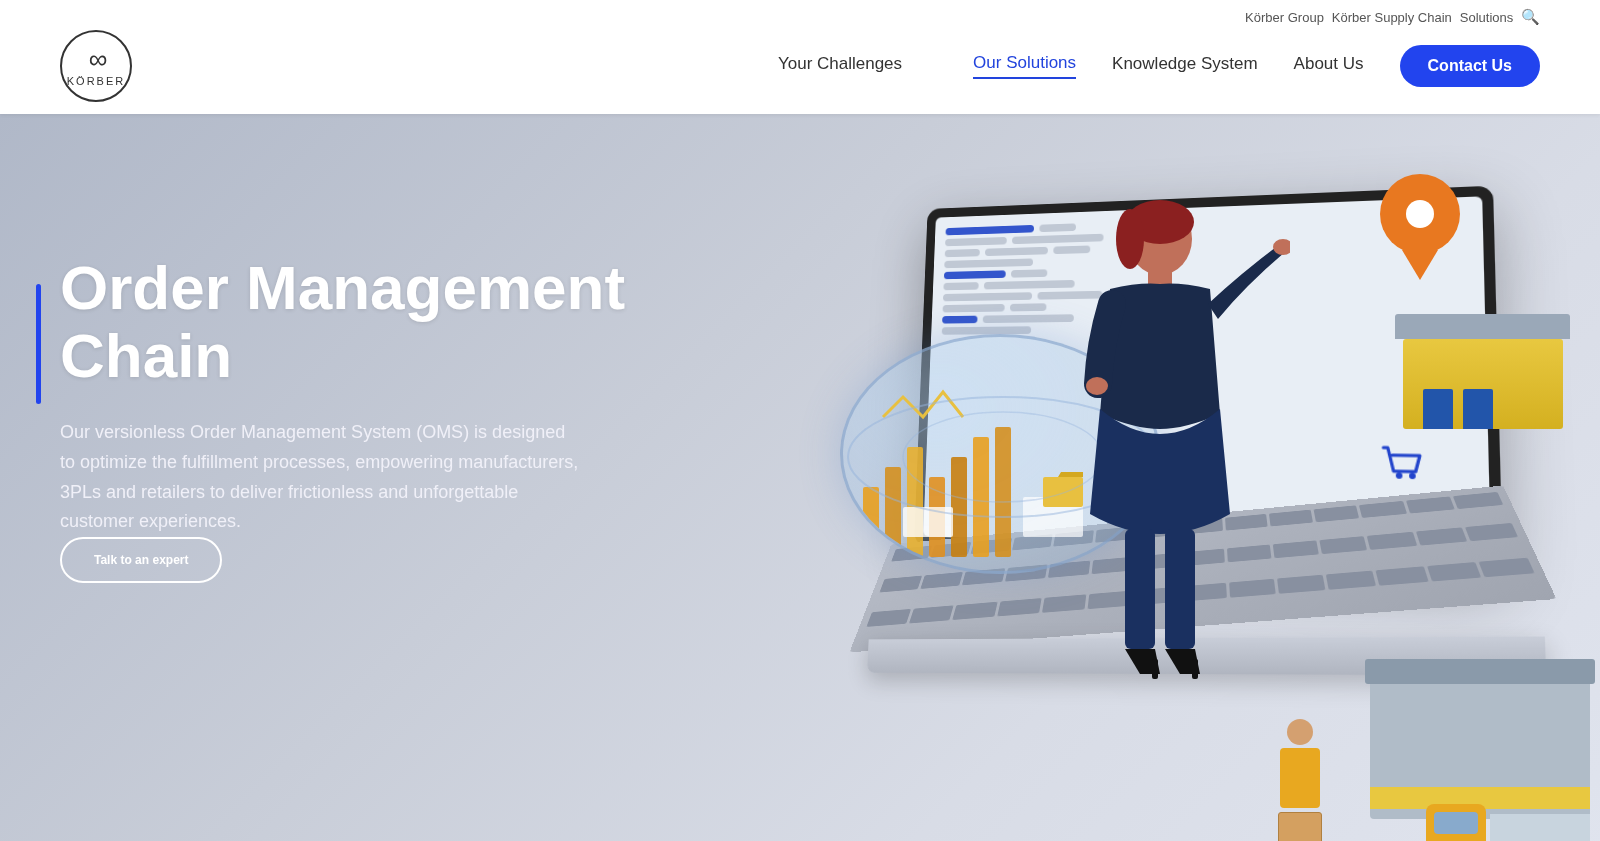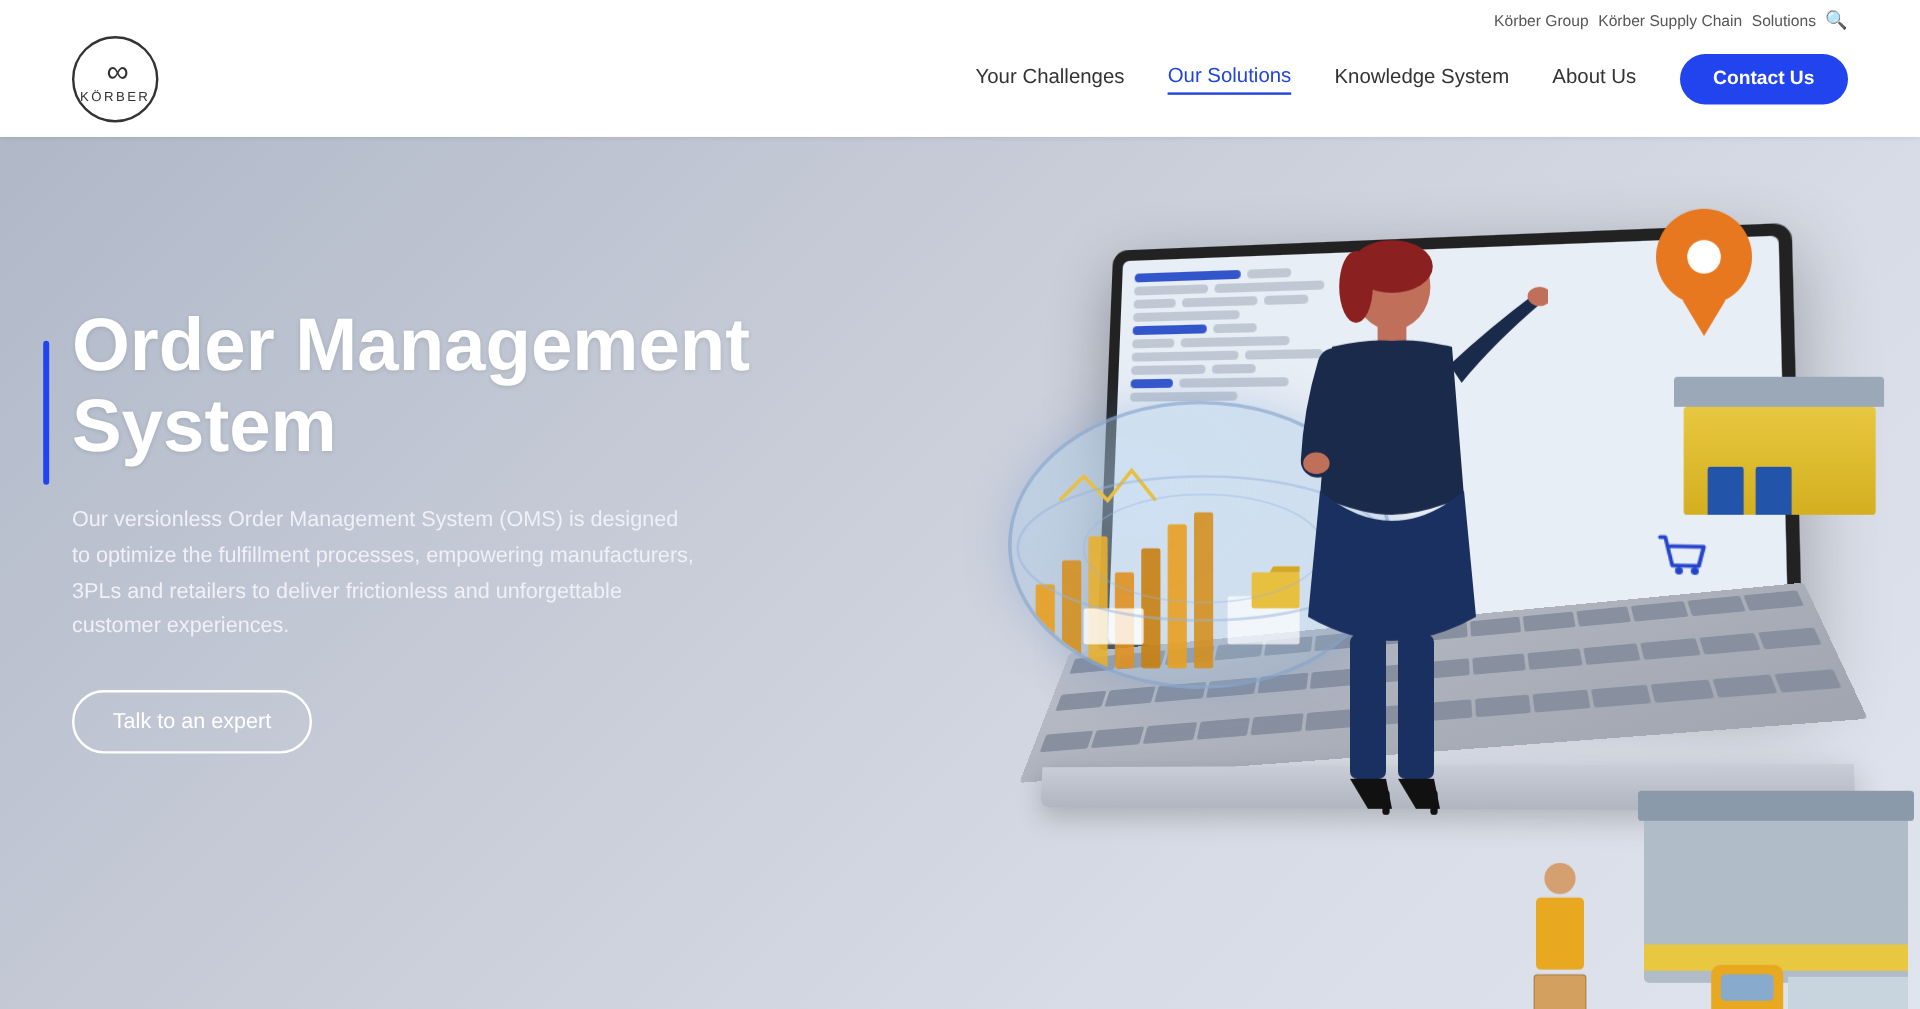--- a/index.html
+++ b/index.html
@@ -85,20 +85,21 @@
     .nav-link {
       font-size: 17px;
       color: #333;
       text-decoration: none;
       font-weight: 400;
       padding-bottom: 4px;
     }
     .nav-link.active {
       color: #2244dd;
       border-bottom: 2.5px solid #2244dd;
+      margin-left: 35px;
     }
     .contact-btn {
       background: #2244ee;
       color: #fff;
       border: none;
       border-radius: 25px;
       padding: 12px 28px;
       font-size: 16px;
       font-weight: 600;
       cursor: pointer;
@@ -138,32 +139,31 @@
       font-weight: 800;
       color: #fff;
       line-height: 1.1;
       margin-bottom: 28px;
       text-shadow: 0 1px 4px rgba(0,0,0,0.12);
     }
     .hero-desc {
       font-size: 18px;
       color: #f0f0f8;
       line-height: 1.65;
-      margin-bottom: 38px;
       max-width: 520px;
     }
     .cta-btn {
       display: inline-block;
       border: 2px solid #fff;
       color: #fff;
       background: transparent;
       border-radius: 30px;
       padding: 14px 32px;
-      font-size: 18px;
-      font-weight: 400;
+      font-size: 12px;
+      font-weight: 700;
       cursor: pointer;
       text-decoration: none;
     }
 
     
     .hero-illustration {
       position: absolute;
       right: 0;
       top: 0;
       width: 960px;
@@ -487,21 +487,21 @@
       <a href="#" class="nav-link">About Us</a>
       <button class="contact-btn">Contact Us</button>
     </nav>
   </div>
 </header>
 
 <section class="hero">
   <div class="hero-left-accent"></div>
 
   <div class="hero-content">
-    <h1 class="hero-title">Order Management System</h1>
+    <h1 class="hero-title">Order Management Chain</h1>
     <p class="hero-desc">Our versionless Order Management System (OMS) is designed to optimize the fulfillment processes, empowering manufacturers, 3PLs and retailers to deliver frictionless and unforgettable customer experiences.</p>
     <a href="#" class="cta-btn">Talk to an expert</a>
   </div>
 
   <div class="hero-illustration">
 
     <div class="location-pin">
       <div class="pin-outer">
         <div class="pin-circle">
           <div class="pin-hole"></div>

